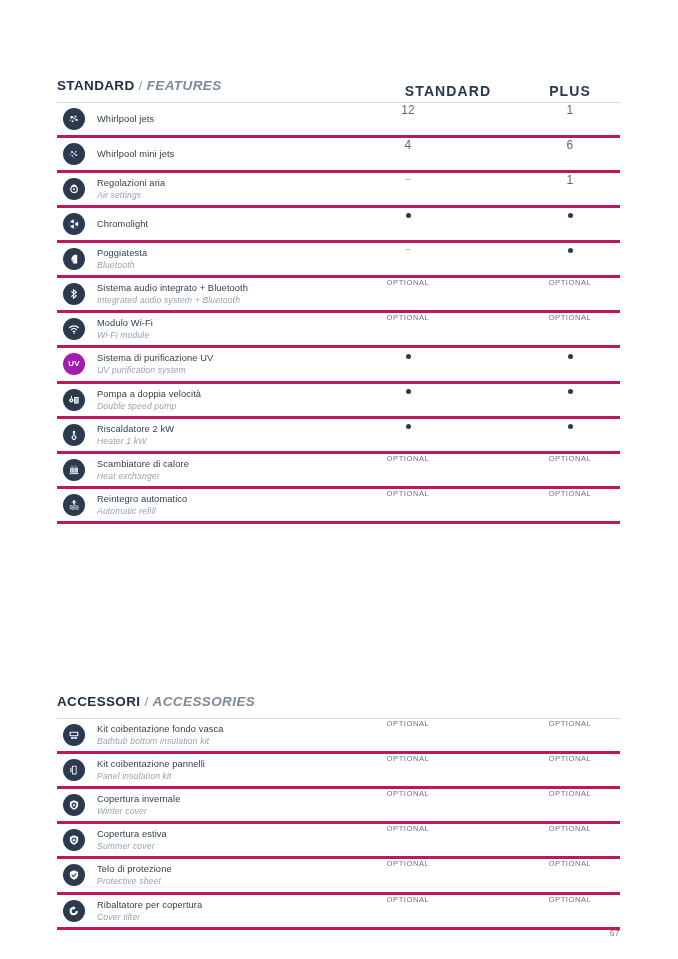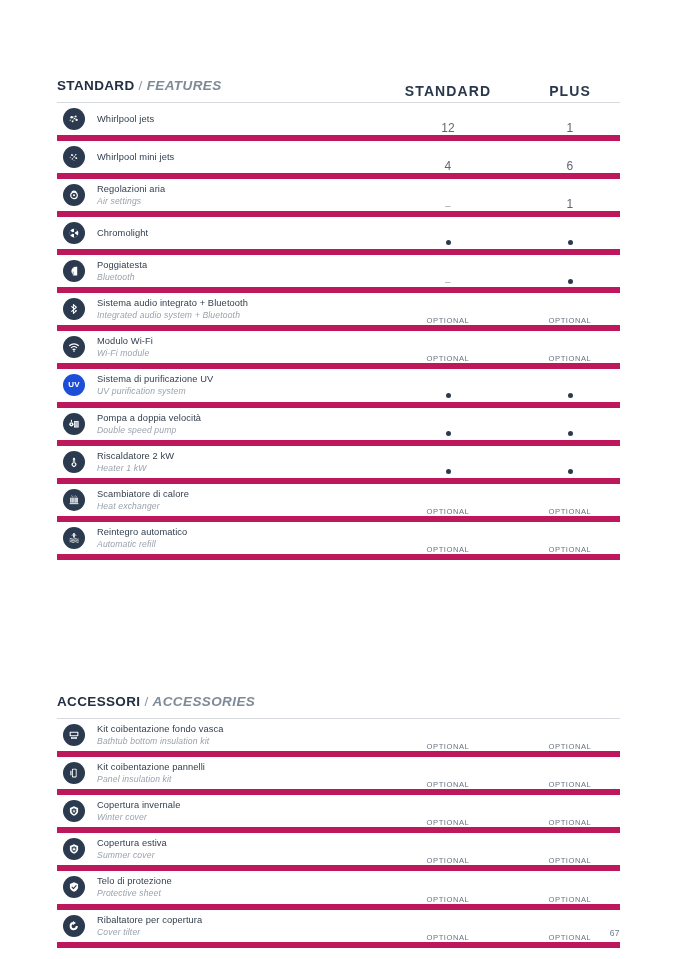--- a/index.html
+++ b/index.html
@@ -73,45 +73,46 @@
   }
   .col-head.c1 { margin-right: 22px; }
 
   
   .table {
     border-top: 1px solid #d6dade;
     width: 563px;
   }
   .row {
     display: flex;
-    align-items: flex-end;
-    border-bottom: 6px solid #be185d;
+    align-items: flex-start;
+    border-bottom: 3px solid #be185d;
     min-height: 35px;
     box-sizing: border-box;
+    gap: 40px;
   }
 
   .cell-label {
     flex: 1 1 auto;
     display: flex;
     align-items: center;
     padding: 5px 0 5px 6px;
     box-sizing: border-box;
   }
   .icon-wrap {
     width: 22px;
     height: 22px;
     flex: 0 0 22px;
     border-radius: 50%;
     background: #2b3a4e;
     display: flex;
     align-items: center;
     justify-content: center;
     margin-right: 12px;
   }
-  .icon-wrap.accent { background: #1d4ed8; }
+  .icon-wrap.accent { background: #a21caf; }
   .icon-wrap svg { display: block; }
   .icon-wrap .uvtext {
     font-size: 8px;
     font-weight: bold;
     color: #ffffff;
     letter-spacing: 0.2px;
     line-height: 1;
   }
 
   .labels { line-height: 1.18; }

